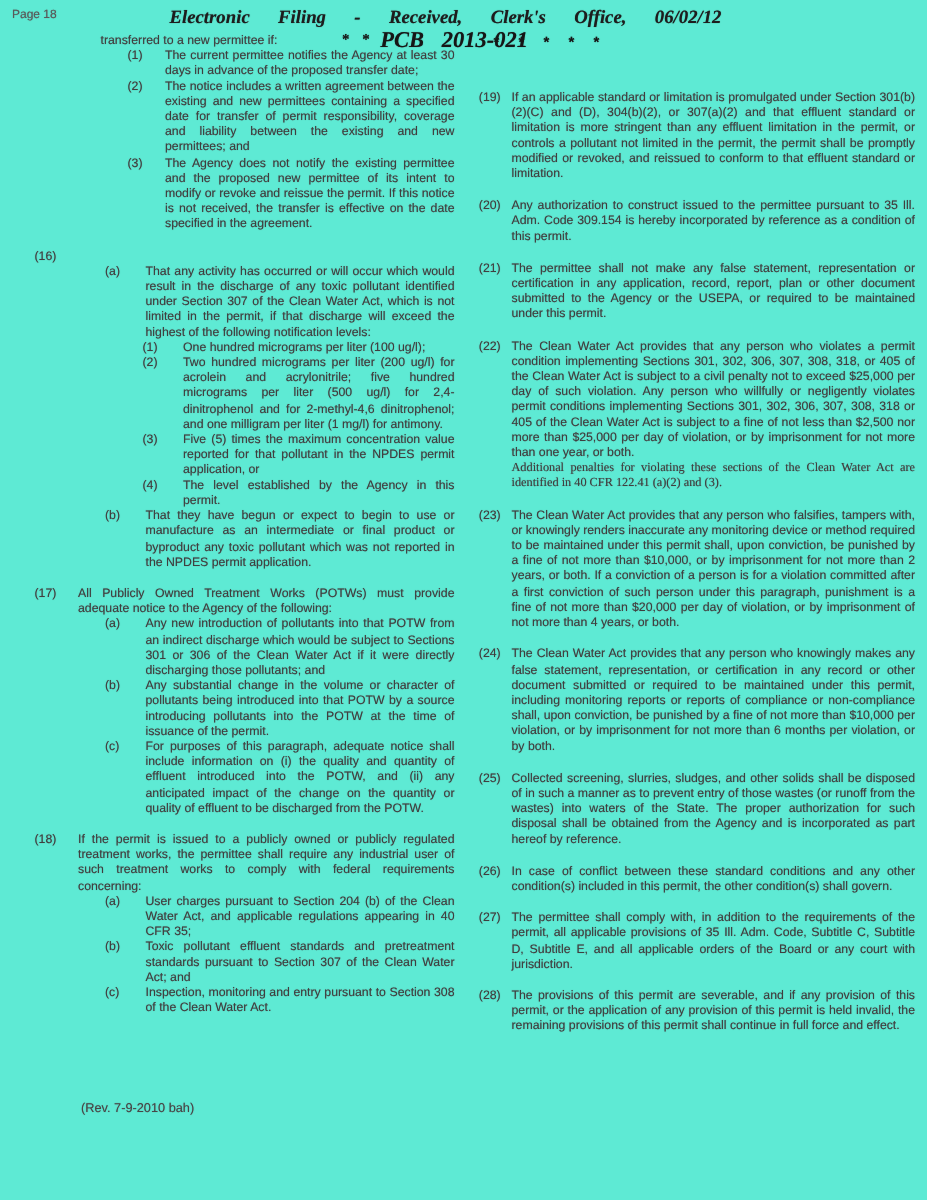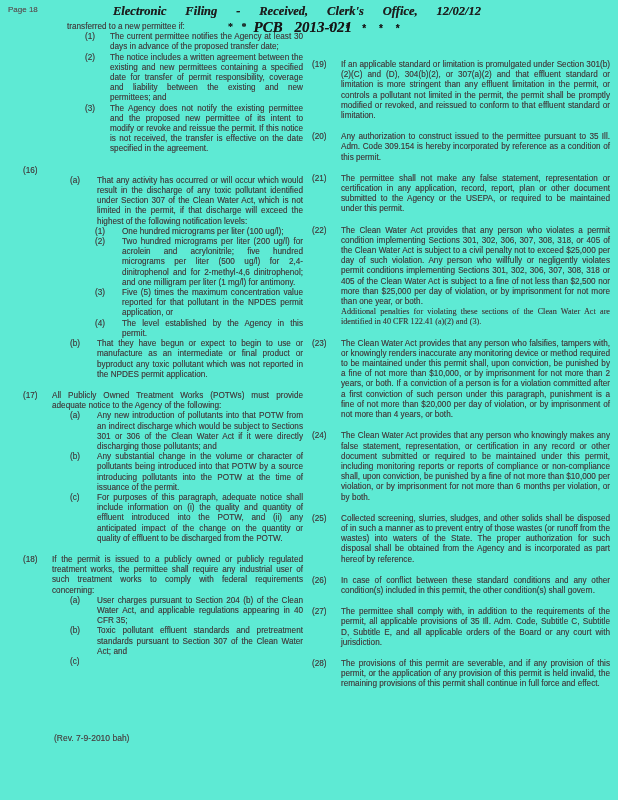--- a/index.html
+++ b/index.html
@@ -39,40 +39,40 @@
   .item.gap{ margin-top:11px; }
   .num{ flex:none; }
   .txt{ flex:1; text-align:justify; }
 
   .col-left .lv-0 .num{ width:29px; }
   .col-left .lv-1{ margin-left:47px; } .col-left .lv-1 .num{ width:27px; }
   .col-left .lv-2{ margin-left:72px; } .col-left .lv-2 .num{ width:27px; }
   .col-left .lv-t{ margin-left:62px; } .col-left .lv-t .num{ width:25px; }
   .col-left .lv-c{ margin-left:44px; }
 
-  .col-right .lv-0 .num{ width:29px; }
+  .col-right .lv-0 .num{ width:29px;text-align:center; }
   .col-right .lv-x{ margin-left:29px;font-family:Liberation Serif, serif; }
 
   .footer{ position:absolute; left:30px; top:733px; font-size:8.5px; color:#474747;padding-left:24px; }
 </style>
 </head>
 <body>
 
 <div class="page">
 
   <div class="pageno">Page 18</div>
 
   <div class="stamp-line1">
     <span>Electronic</span>
     <span>Filing</span>
     <span>-</span>
     <span>Received,</span>
     <span>Clerk's</span>
     <span>Office,</span>
-    <span>12/02/12</span>
+    <span>06/02/12</span>
   </div>
 
   <div class="stamp-case">
     <span class="pre-stars">* *</span><span class="case-num">PCB 2013-021</span>
   </div>
 
   <div class="stamp-stars">* * * * *</div>
 
   <div class="col col-left" id="col-left">
       <div class="item lv-c">
@@ -140,20 +140,21 @@
       <div class="item lv-1">
         <span class="num">(a)</span>
         <div class="txt">User charges pursuant to Section 204 (b) of the Clean Water Act, and applicable regulations appearing in 40 CFR 35;</div>
       </div>
       <div class="item lv-1">
         <span class="num">(b)</span>
         <div class="txt">Toxic pollutant effluent standards and pretreatment standards pursuant to Section 307 of the Clean Water Act; and</div>
       </div>
       <div class="item lv-1">
         <span class="num">(c)</span>
+        <div class="txt">Inspection, monitoring and entry pursuant to Section 308 of the Clean Water Act.</div>
       </div>
     </div>
   <div class="col col-right" id="col-right">
       <div class="item lv-0">
         <span class="num">(19)</span>
         <div class="txt">If an applicable standard or limitation is promulgated under Section 301(b)(2)(C) and (D), 304(b)(2), or 307(a)(2) and that effluent standard or limitation is more stringent than any effluent limitation in the permit, or controls a pollutant not limited in the permit, the permit shall be promptly modified or revoked, and reissued to conform to that effluent standard or limitation.</div>
       </div>
       <div class="item lv-0 gap">
         <span class="num">(20)</span>
         <div class="txt">Any authorization to construct issued to the permittee pursuant to 35 Ill. Adm. Code 309.154 is hereby incorporated by reference as a condition of this permit.</div>

